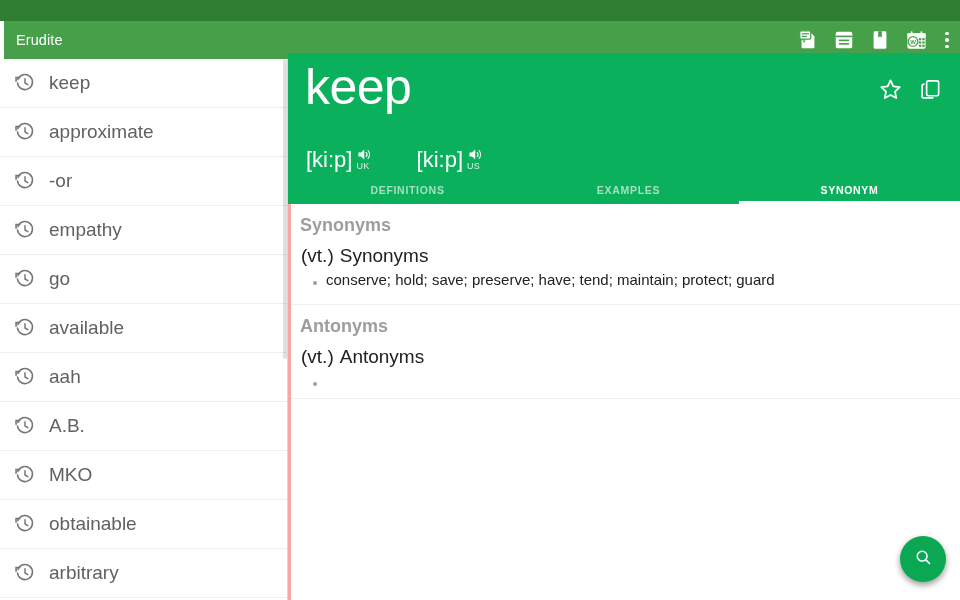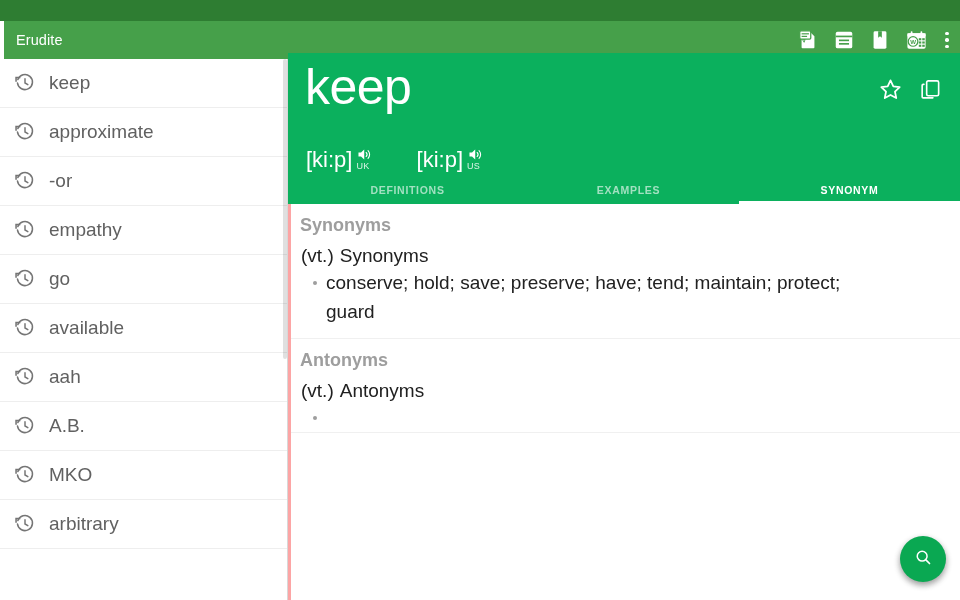--- a/index.html
+++ b/index.html
@@ -121,21 +121,21 @@
   }
   .pos-tag { margin-right:6px; }
   .bullet-row {
     display:flex; padding:2px 14px 8px 22px;
   }
   .bullet {
     width:4px; height:4px; background:#9e9e9e; border-radius:50%;
     margin:12px 9px 0 0; flex:none;
   }
   .bullet-text {
-    font-size:19px; color:#212121; line-height:1.5; max-width:560px;
+    font-size:15px; color:#212121; line-height:1.5; max-width:560px;
   }
   .sec-divider { height:1px; background:#f0f0f0; margin:4px 0 0 0; }
 
   
   .fab {
     position:absolute; right:14px; bottom:18px;
     width:46px; height:46px; border-radius:50%;
     background:#0aa852; display:flex; align-items:center;
     justify-content:center;
     box-shadow:0 3px 6px rgba(0,0,0,.26), 0 3px 6px rgba(0,0,0,.18);
@@ -298,20 +298,30 @@
       <span class="hist-label">MKO</span>
     </div>
     <div class="hist-item">
       <span class="hist-icon">
         <svg width="22" height="22" viewBox="0 0 24 24">
           <path fill="none" stroke="#757575" stroke-width="1.7" stroke-linecap="round" d="M4.2 8.2A8.2 8.2 0 1 1 3.8 12"></path>
           <path fill="#757575" d="M1.4 5.2h5.6v1.7H3.1v3.7H1.4z"></path>
           <path fill="none" stroke="#757575" stroke-width="1.6" stroke-linecap="round" d="M12 7.4V12l3.1 1.9"></path>
         </svg>
       </span>
+      <span class="hist-label">obtainable</span>
+    </div>
+    <div class="hist-item">
+      <span class="hist-icon">
+        <svg width="22" height="22" viewBox="0 0 24 24">
+          <path fill="none" stroke="#757575" stroke-width="1.7" stroke-linecap="round" d="M4.2 8.2A8.2 8.2 0 1 1 3.8 12"></path>
+          <path fill="#757575" d="M1.4 5.2h5.6v1.7H3.1v3.7H1.4z"></path>
+          <path fill="none" stroke="#757575" stroke-width="1.6" stroke-linecap="round" d="M12 7.4V12l3.1 1.9"></path>
+        </svg>
+      </span>
       <span class="hist-label">arbitrary</span>
     </div>
   </div>
 
   <div class="sb-track">
     <div class="sb-thumb"></div>
   </div>
 
   <div class="word-header">
     <div class="word-title">keep</div>

